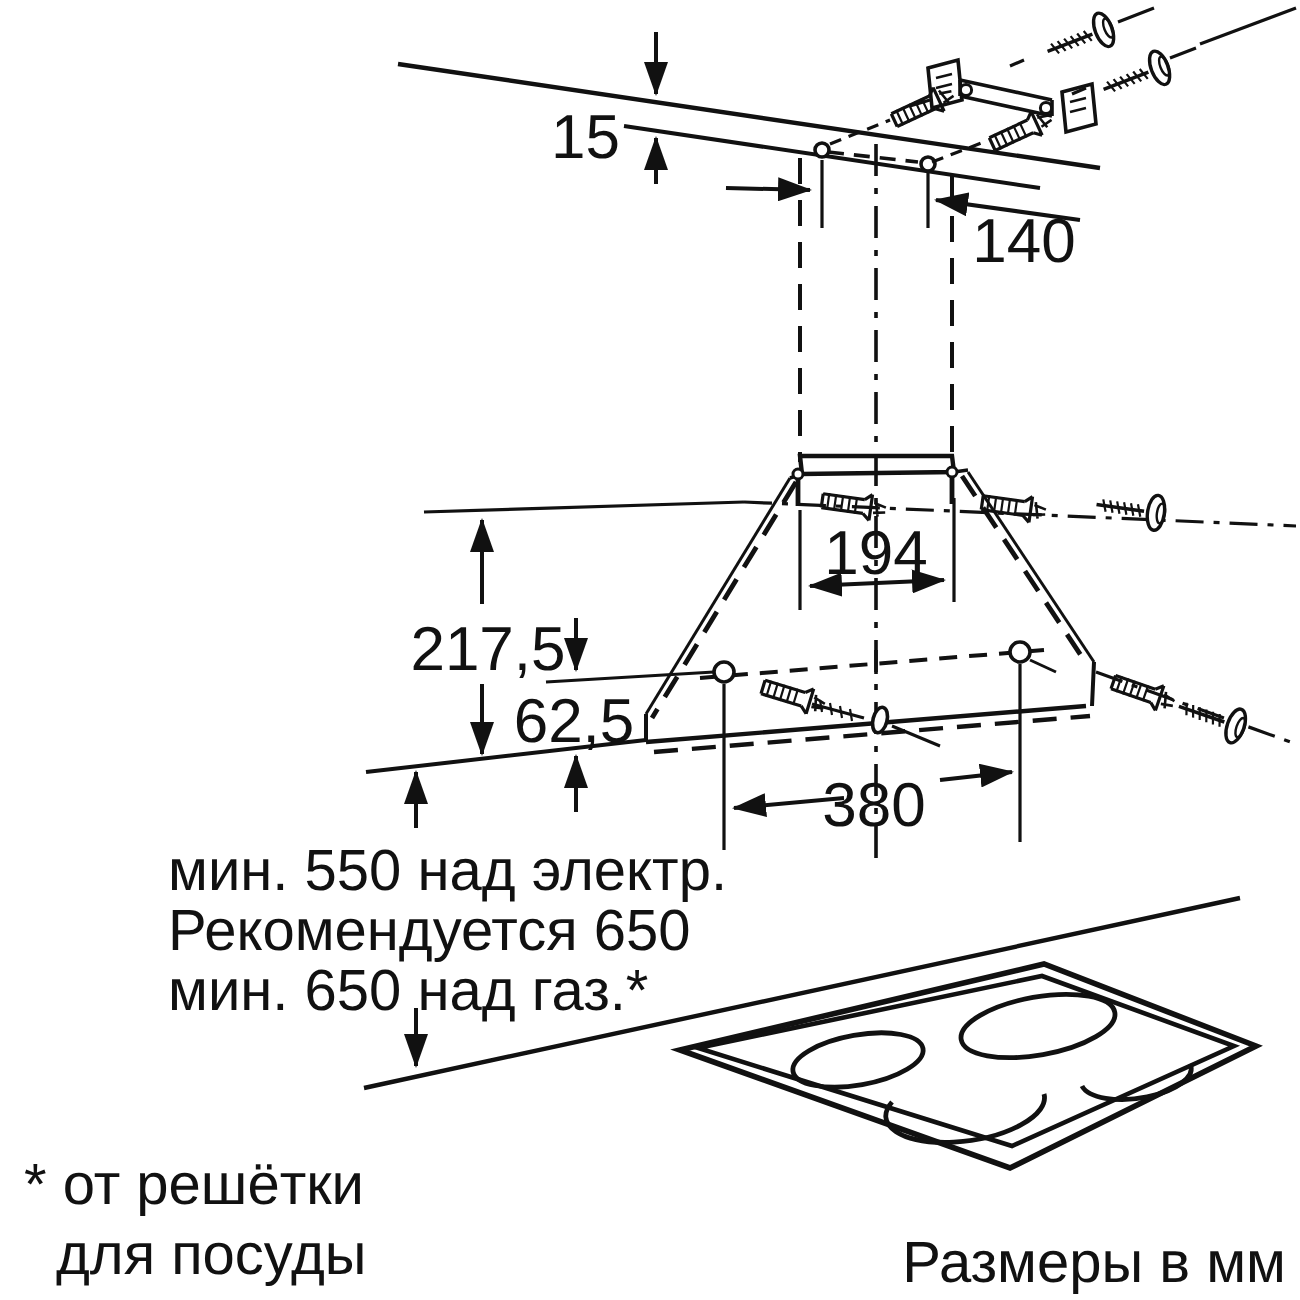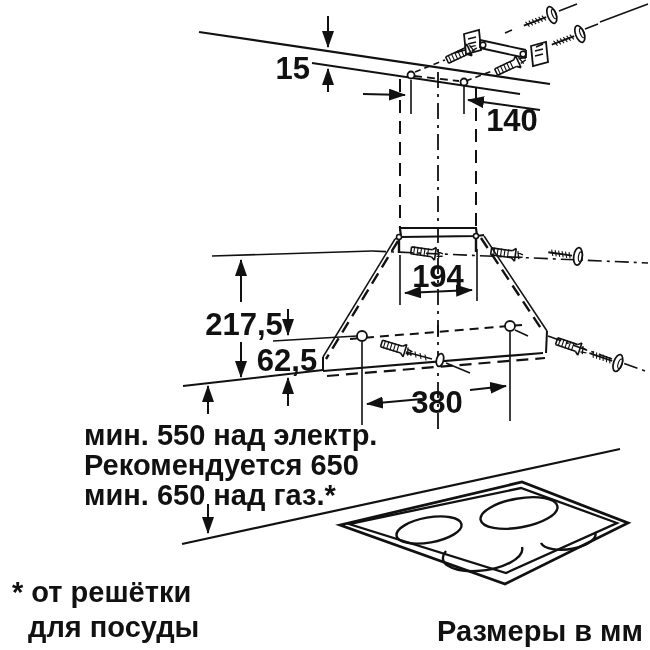--- a/index.html
+++ b/index.html
@@ -1,17 +1,17 @@
 <!DOCTYPE html>
 <html><head>
 <meta charset="utf-8">
 <style>
   html,body{margin:0;padding:0;background:#fff;}
   #stage{position:relative;width:650px;height:650px;background:#fff;overflow:hidden;
-         font-family:"Liberation Sans",sans-serif;font-weight:bold;}
+         font-family:"Liberation Sans",sans-serif;}
   svg{position:absolute;left:0;top:0;}
   svg text{fill:#111;font-family:"Liberation Sans",sans-serif;}
   .dim{font-size:31px;}
   .note{font-size:29px;}
   .ln{stroke:#111;fill:none;}
 </style>
 </head>
 <body>
 
 <div id="stage">

